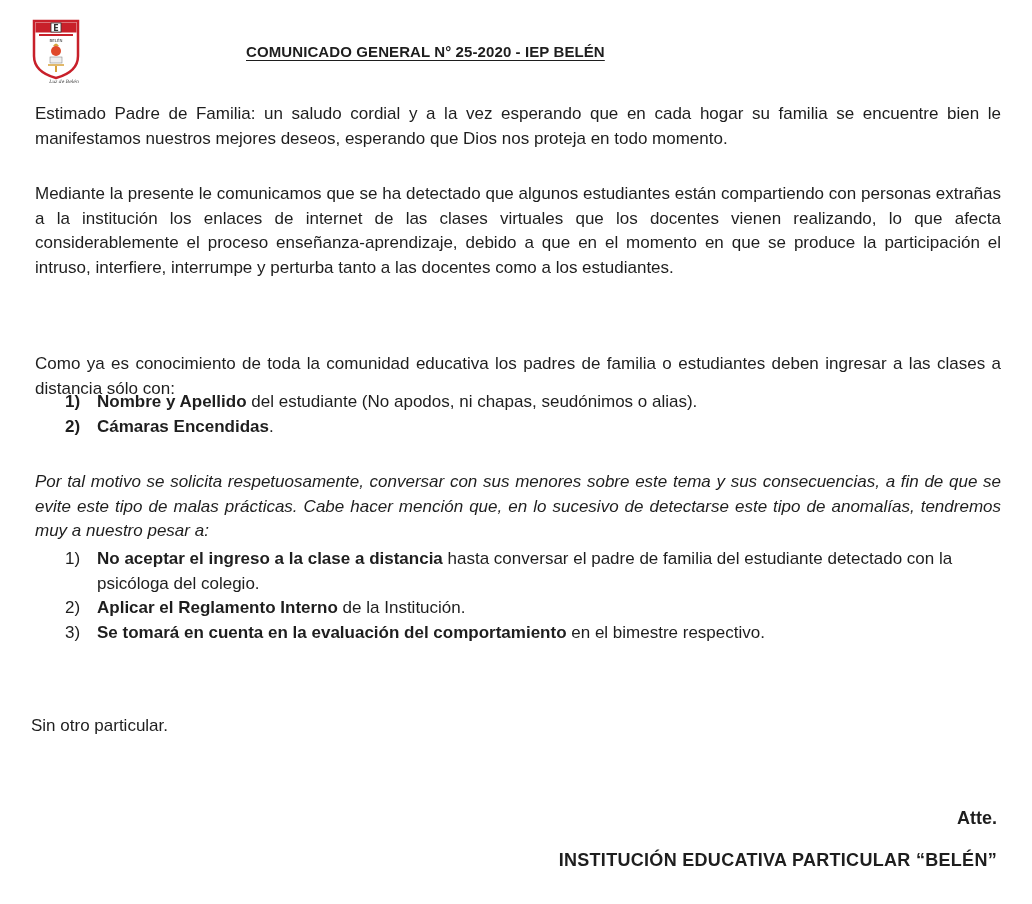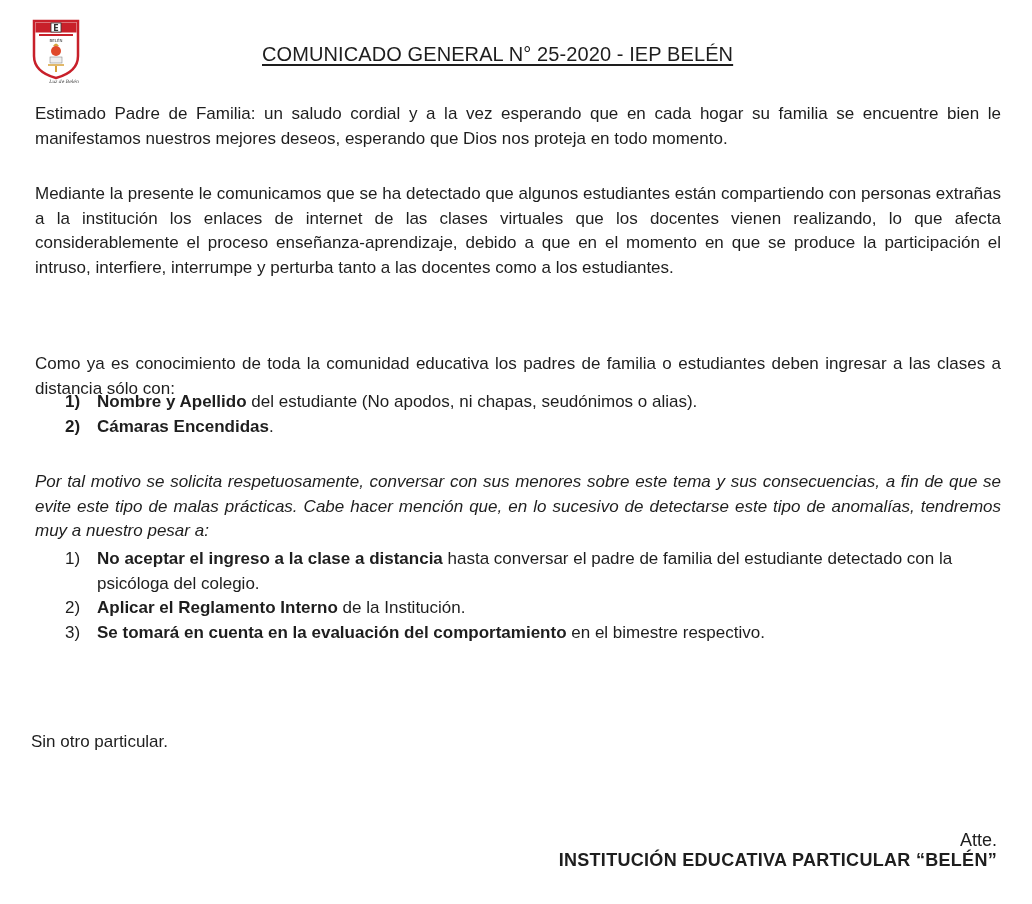--- a/index.html
+++ b/index.html
@@ -3,34 +3,34 @@
 <meta charset="utf-8">
 <style>
   html, body { margin:0; padding:0; background:#ffffff; }
   body {
     width:1032px; height:904px; position:relative; overflow:hidden;
     font-family: "Liberation Sans", "DejaVu Sans", sans-serif;
     color:#1e1e1e;
   }
   .logo { position:absolute; left:28px; top:18px; width:60px; height:66px; }
   .title {
-    position:absolute; left:262px; top:43px; font-size:20px; font-weight:normal;
+    position:absolute; left:246px; top:43px; font-size:15px; font-weight:bold;
     text-decoration:underline; text-underline-offset:3px; letter-spacing:0.1px; white-space:nowrap;
   }
   .para {
     position:absolute; left:31px; width:966px; font-size:17px; line-height:24.5px;
     text-align:justify; margin:4px;
   }
   .list { position:absolute; left:65px; width:932px; font-size:17px; line-height:24.5px; margin:0; padding:0; list-style:none; }
   .list li { display:flex; }
   .list .num { width:32px; flex:none; }
   .list .txt { flex:1; }
   b { font-weight:bold;margin-top:17px; }
-  .closing { position:absolute; left:31px; top:732px; font-size:17px; }
-  .atte { position:absolute; right:35px; top:830px; font-size:18px; font-weight:normal; }
+  .closing { position:absolute; left:31px; top:716px; font-size:17px; }
+  .atte { position:absolute; right:35px; top:808px; font-size:18px; font-weight:bold; }
   .inst { position:absolute; right:35px; top:838px; font-size:18px; font-weight:bold; white-space:nowrap; letter-spacing:0.3px;margin-top:12px; }
 </style>
 </head>
 <body>
 
 <div class="logo">
   <svg width="60" height="66" viewBox="0 0 60 66">
     <path d="M6 3 H50 V38 Q50 54 28 60 Q6 54 6 38 Z" fill="#ffffff" stroke="#c8202a" stroke-width="2.5"></path>
     <rect x="7.5" y="4.5" width="41" height="10" fill="#c8202a"></rect>
     <rect x="23" y="5" width="10" height="9" fill="#ffffff" stroke="#333" stroke-width="0.8"></rect>

